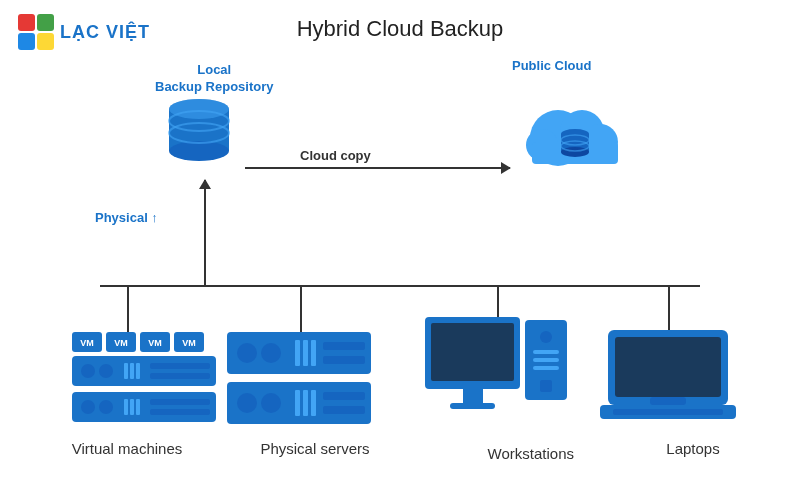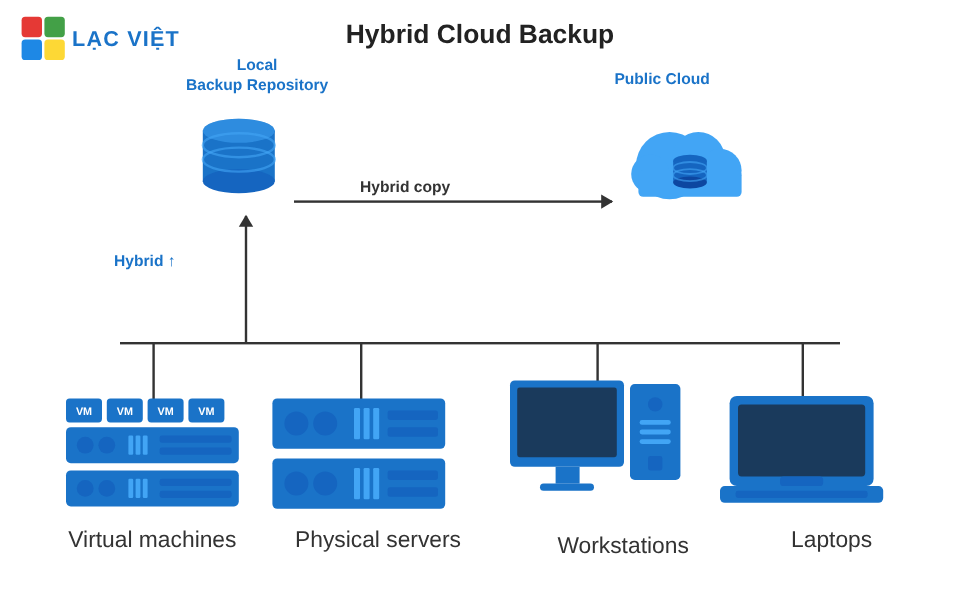--- a/index.html
+++ b/index.html
@@ -38,28 +38,28 @@
       letter-spacing: 1px;
     }
 
     
     #page-title {
       position: absolute;
       top: 16px;
       left: 50%;
       transform: translateX(-50%);
       font-size: 22px;
-      font-weight: bold;
+      font-weight: normal;
       color: #222;
     }
 
     
     #local-label {
       position: absolute;
-      top: 46px;
+      top: 62px;
       left: 155px;
       font-size: 13px;
       color: #1a73c8;
       text-align: center;
       line-height: 1.3;
       font-weight: bold;
     }
 
     
     #public-label {
@@ -161,21 +161,21 @@
       background: #333;
       top: 285px;
     }
 
     
     svg { display: block; }
 
     
     .icon-label {
       position: absolute;
-      font-size: 19px;
+      font-size: 15px;
       color: #333;
       text-align: center;
       width: 150px;
     }
   </style>
 </head>
 <body>
 
 <div id="logo">
   <div class="logo-grid">
@@ -205,53 +205,53 @@
 
     <ellipse cx="34" cy="56" rx="30" ry="10" fill="#1565c0"></ellipse>
 
     <ellipse cx="34" cy="14" rx="30" ry="10" fill="#42a5f5" opacity="0.5"></ellipse>
 
     <ellipse cx="34" cy="26" rx="30" ry="10" fill="none" stroke="#42a5f5" stroke-width="2" opacity="0.6"></ellipse>
     <ellipse cx="34" cy="38" rx="30" ry="10" fill="none" stroke="#42a5f5" stroke-width="2" opacity="0.6"></ellipse>
   </svg>
 </div>
 
-<div id="backup-copy-label">Hybrid copy</div>
+<div id="backup-copy-label">Cloud copy</div>
 
 <div id="arrow-line"></div>
 
 <div id="cloud-icon">
   <svg width="110" height="85" viewBox="0 0 110 85">
 
     <circle cx="38" cy="48" r="28" fill="#42a5f5"></circle>
     <circle cx="62" cy="42" r="22" fill="#42a5f5"></circle>
     <circle cx="80" cy="52" r="18" fill="#42a5f5"></circle>
     <circle cx="22" cy="55" r="16" fill="#42a5f5"></circle>
     <rect x="12" y="52" width="86" height="22" rx="4" fill="#42a5f5"></rect>
 
     <ellipse cx="55" cy="44" rx="14" ry="5" fill="#1565c0"></ellipse>
     <rect x="41" y="44" width="28" height="18" fill="#1565c0"></rect>
     <ellipse cx="55" cy="62" rx="14" ry="5" fill="#0d47a1"></ellipse>
     <ellipse cx="55" cy="50" rx="14" ry="5" fill="none" stroke="#42a5f5" stroke-width="1.5" opacity="0.6"></ellipse>
     <ellipse cx="55" cy="56" rx="14" ry="5" fill="none" stroke="#42a5f5" stroke-width="1.5" opacity="0.6"></ellipse>
   </svg>
 </div>
 
-<div id="backups-label">Hybrid ↑</div>
+<div id="backups-label">Physical ↑</div>
 
 <div id="vline-main"></div>
 
 <div id="hline-bottom"></div>
 
 <div class="vdrop" style="left:127px; height:55px;"></div>
 <div class="vdrop" style="left:300px; height:55px;"></div>
 <div class="vdrop" style="left:497px; height:55px;"></div>
 <div class="vdrop" style="left:668px; height:55px;"></div>
 
-<div style="position:absolute; top:330px; left:53px;text-decoration:underline;">
+<div style="position:absolute; top:330px; left:70px;text-decoration:underline;">
   <svg width="148" height="100" viewBox="0 0 148 100">
 
     <rect x="2" y="2" width="30" height="20" rx="3" fill="#1a73c8"></rect>
     <text x="17" y="16" font-size="9" fill="white" text-anchor="middle" font-weight="bold">VM</text>
     <rect x="36" y="2" width="30" height="20" rx="3" fill="#1a73c8"></rect>
     <text x="51" y="16" font-size="9" fill="white" text-anchor="middle" font-weight="bold">VM</text>
     <rect x="70" y="2" width="30" height="20" rx="3" fill="#1a73c8"></rect>
     <text x="85" y="16" font-size="9" fill="white" text-anchor="middle" font-weight="bold">VM</text>
     <rect x="104" y="2" width="30" height="20" rx="3" fill="#1a73c8"></rect>
     <text x="119" y="16" font-size="9" fill="white" text-anchor="middle" font-weight="bold">VM</text>

